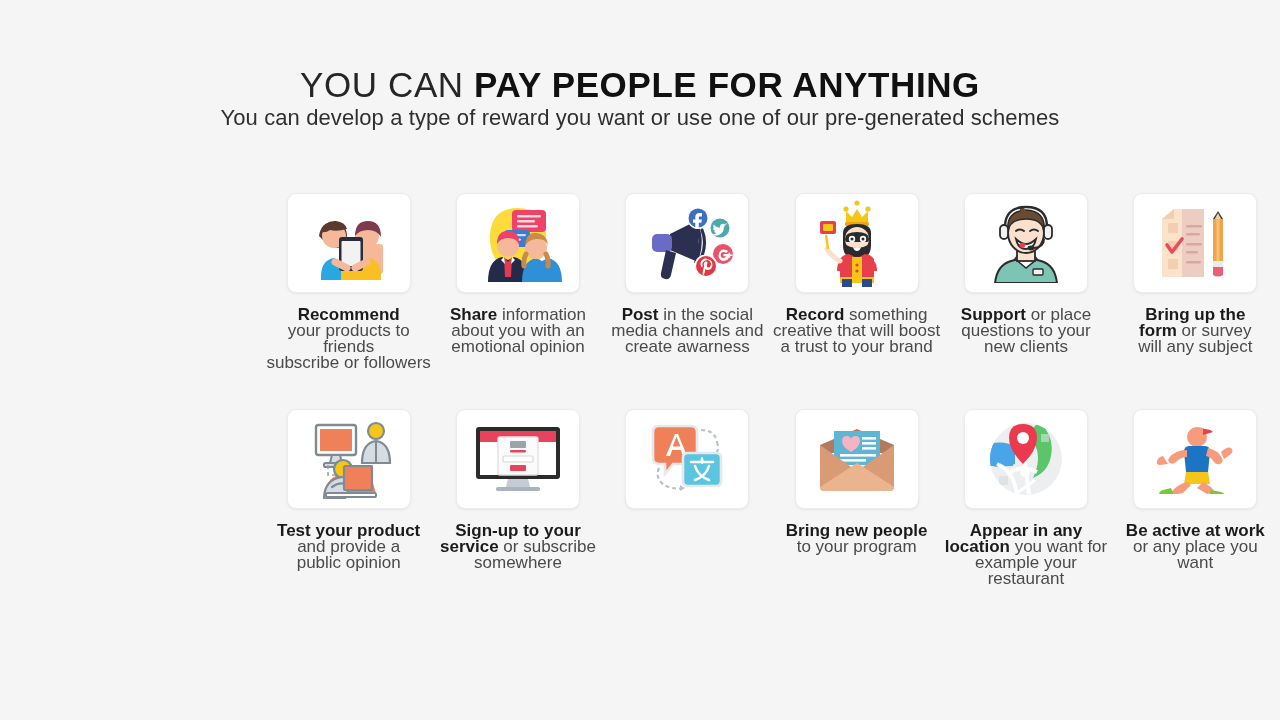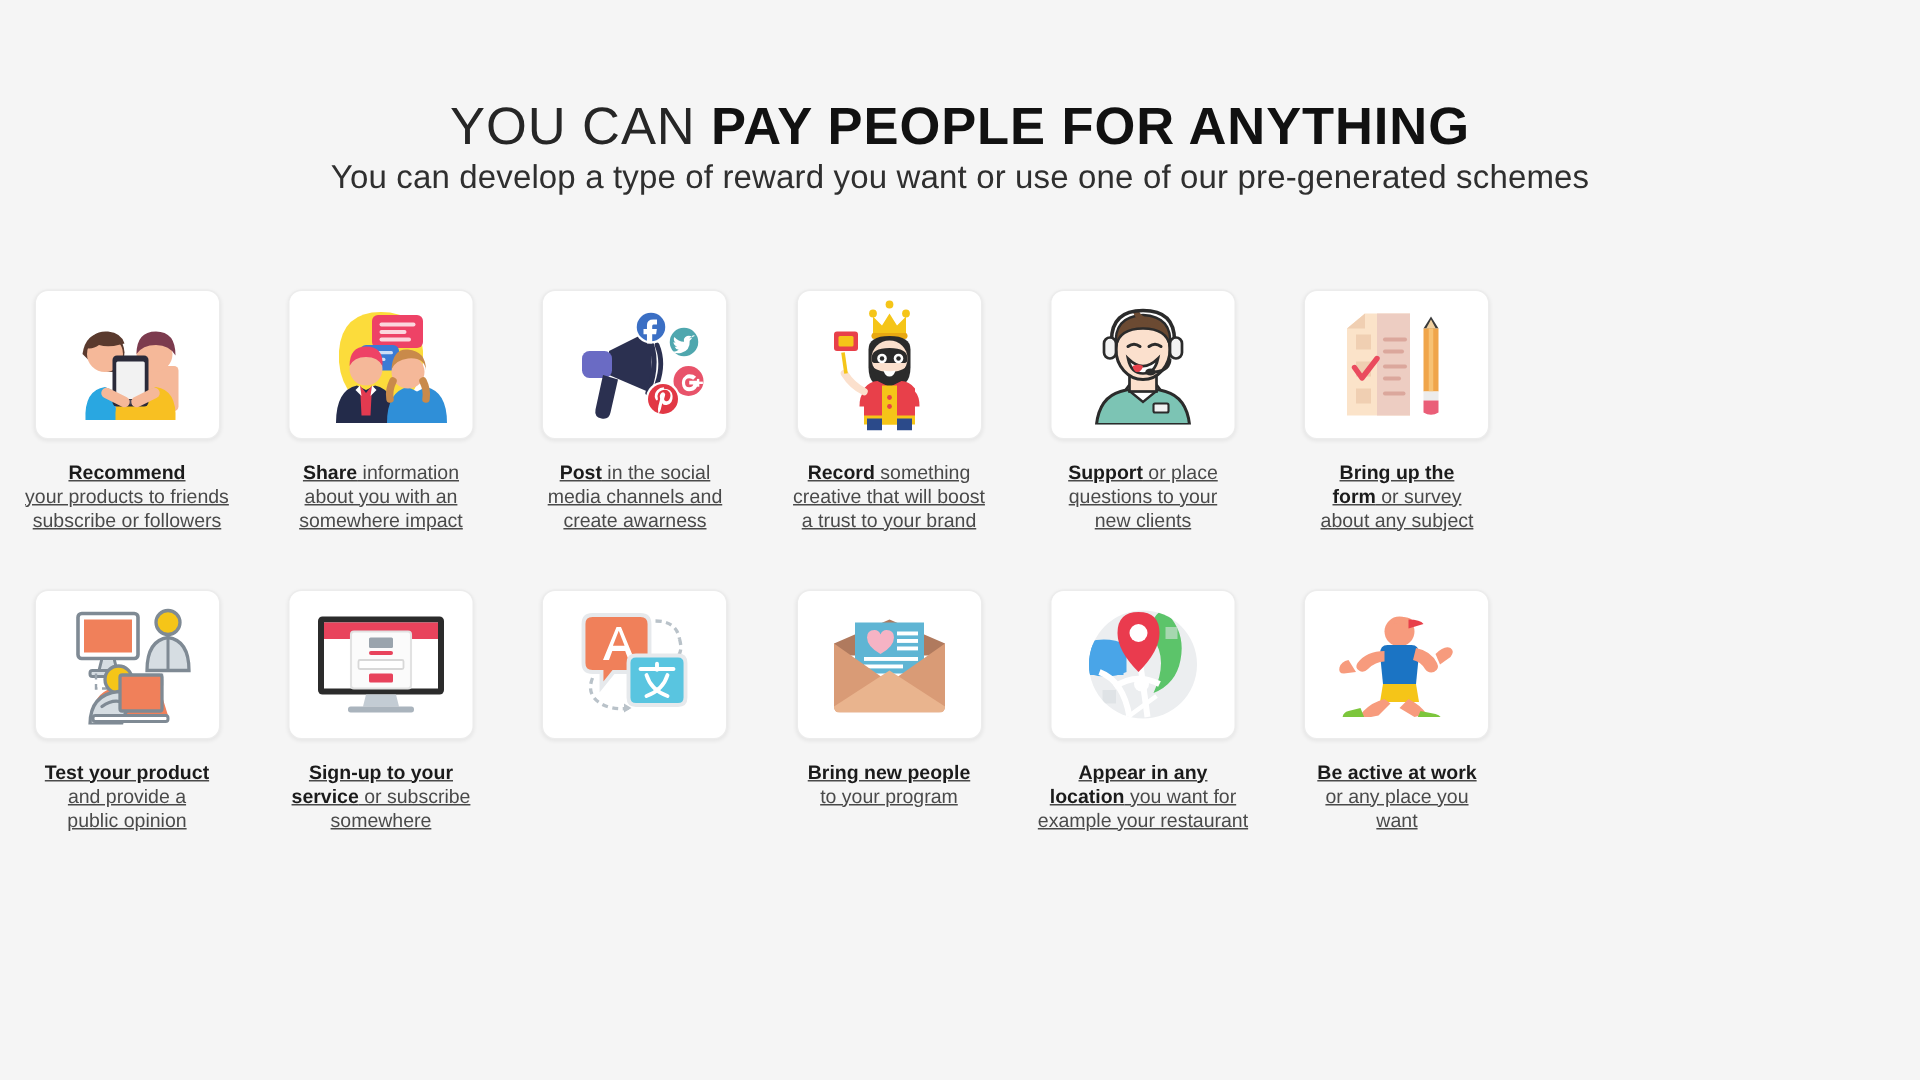--- a/index.html
+++ b/index.html
@@ -13,21 +13,21 @@
     font-family: "Liberation Sans", sans-serif;
     color: #1a1a1a;
     overflow: hidden;
   }
   .page {
     width: 1280px;
     height: 720px;
     position: relative;
     display: flex;
     flex-direction: column;
-    align-items: flex-start;
+    align-items: flex-end;
   }
   
   .header {
     width: 100%;
     text-align: center;
     margin-top: 66px;
   }
   .headline {
     font-size: 35px;
     letter-spacing: 0.6px;
@@ -75,25 +75,24 @@
     display: flex;
     align-items: center;
     justify-content: center;
     box-sizing: border-box;
   }
   .card svg { display: block; }
   .caption {
     margin-top: 14px;
     width: 169px;
     text-align: center;
-    font-size: 13px;
+    font-size: 17px;
     line-height: 16px;
     color: #4a4a4a;
     font-weight: 400;
-    text-decoration: underline;
   }
   .caption b {
     color: #1b1b1b;
     font-weight: 700;
   }
 </style>
 </head>
 <body>
 
 <div class="page">
@@ -156,21 +155,21 @@
           <circle cx="62" cy="44" r="11" fill="#f5b899"></circle>
           <path d="M51 42 q1-14 11-13 q12 1 12 14 q-1-9-12-8 q-8 1-11 7z" fill="#c98a4a"></path>
           <path d="M52 50 q-3 6-2 12" stroke="#c98a4a" stroke-width="5" fill="none" stroke-linecap="round"></path>
           <path d="M72 50 q3 6 2 12" stroke="#c98a4a" stroke-width="5" fill="none" stroke-linecap="round"></path>
         </svg>
         </span>
       </div>
       <div class="caption">
         <div><b>Share</b><span> information</span></div>
         <div>about you with an</div>
-        <div>somewhere impact</div>
+        <div>emotional opinion</div>
       </div>
     </div>
 
     <div class="cell">
       <div class="card">
         <span>
         <svg width="94" height="78" viewBox="0 0 94 78">
           <path d="M30 30 l28-14 l0 42 l-28-12z" fill="#2b3050"></path>
           <rect x="12" y="30" width="20" height="18" rx="5" fill="#6a6bc4"></rect>
           <path d="M26 46 l10 3 l-5 22 q-1 5-6 4 q-5-1-4-6z" fill="#2b3050"></path>
@@ -294,21 +293,21 @@
           <rect x="61" y="12" width="10" height="42" fill="#f0a54a"></rect>
           <rect x="64.5" y="12" width="3" height="42" fill="#f7c274"></rect>
           <rect x="61" y="54" width="10" height="6" fill="#ececec"></rect>
           <path d="M61 60 l10 0 l0 8 q-5 3-10 0z" fill="#ea5e78"></path>
         </svg>
         </span>
       </div>
       <div class="caption">
         <div><b>Bring up the</b><span></span></div>
         <div><b>form</b><span> or survey</span></div>
-        <div>about any subject</div>
+        <div>will any subject</div>
       </div>
     </div>
 
     <div class="cell">
       <div class="card">
         <span>
         <svg width="94" height="80" viewBox="0 0 94 80">
           <rect x="14" y="6" width="40" height="30" rx="2.5" fill="#ffffff" stroke="#7f8a94" stroke-width="2.4"></rect>
           <rect x="18" y="10" width="32" height="22" fill="#f0805a"></rect>
           <path d="M30 36 l-2 8 l12 0 l-2-8z" fill="#d6dde2" stroke="#7f8a94" stroke-width="2"></path>

